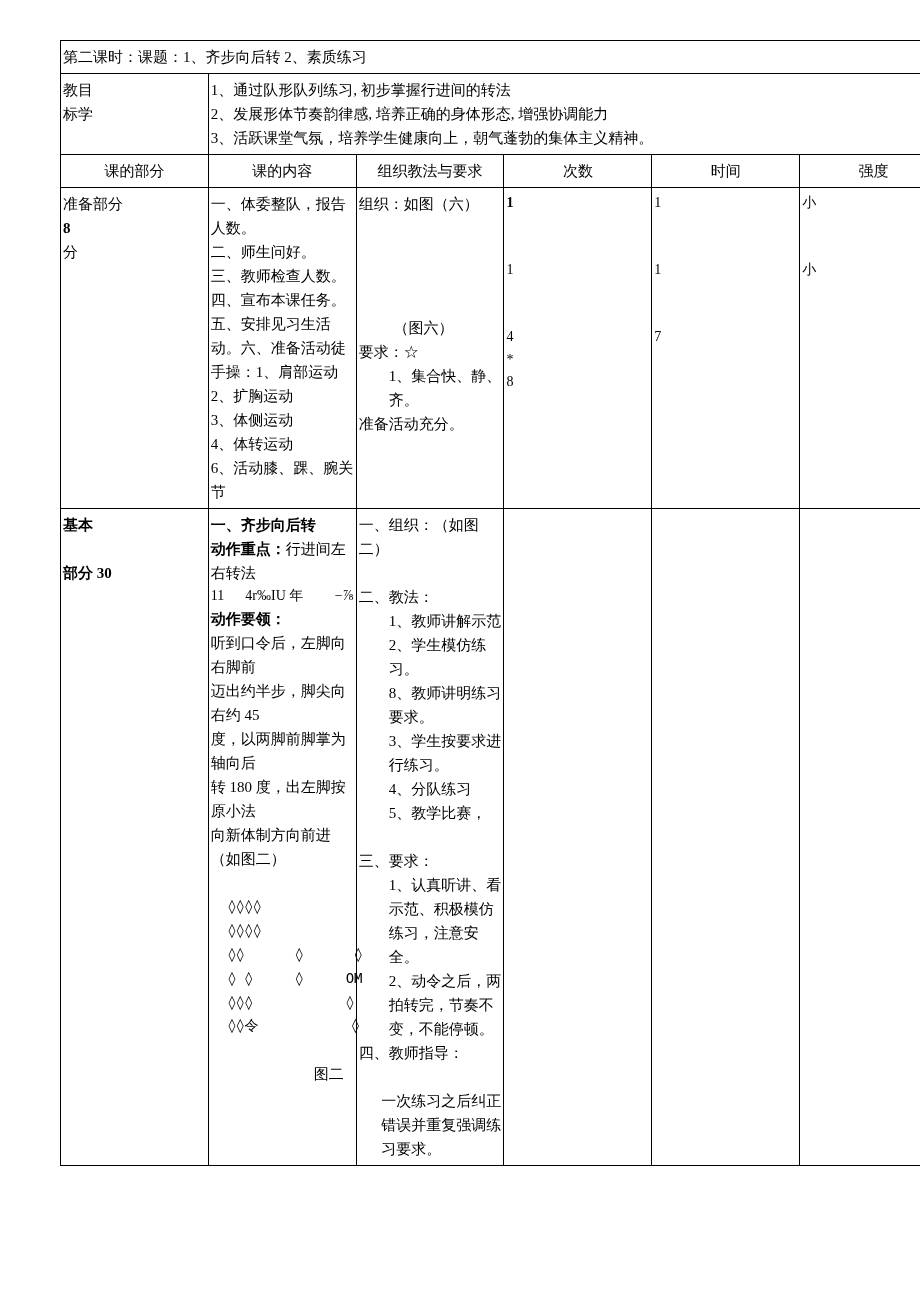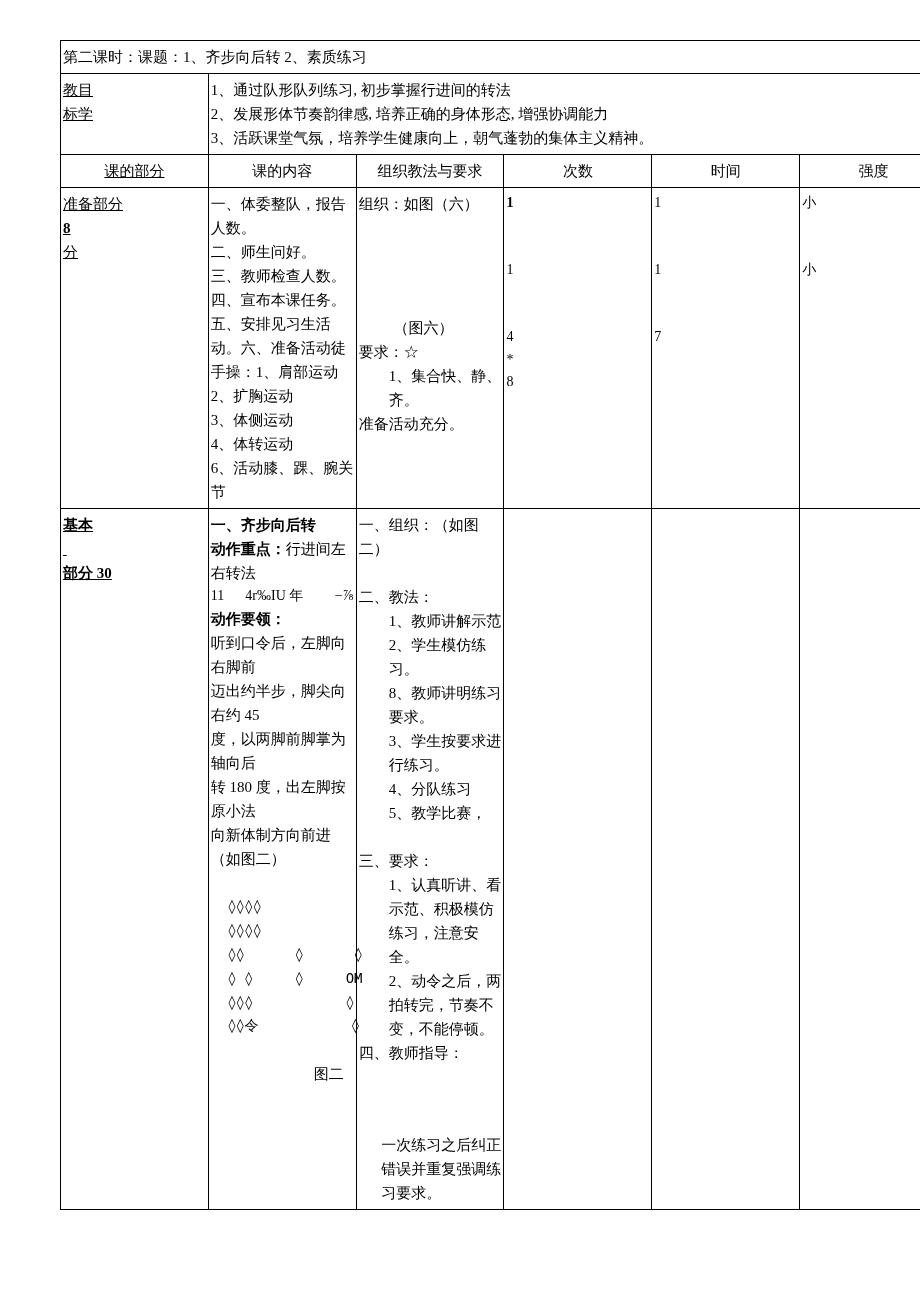--- a/index.html
+++ b/index.html
@@ -18,21 +18,21 @@
   }
   table.main td, table.main th {
     border: 1px solid #000;
     vertical-align: top;
     padding: 4px 2px;
     word-break: break-word;
   }
   .center { }
   .vcenter { vertical-align: middle; }
   .row-header td { text-align: center; vertical-align: middle; }
-  .col-part { width: 50px; text-decoration: underline; }
+  .col-part { width: 50px; }
   .col-content { width: 220px; }
   .col-method { width: 280px; }
   .col-times { width: 30px; }
   .col-time { width: 40px; }
   .col-intensity { width: 30px; border-radius: 14px; }
   .small { font-size: 14px; }
   .diagram { font-family: monospace; white-space: pre; font-size: 14px; line-height: 1.7;}
   .bold { font-weight: bold; }
 </style>
 </head>
@@ -158,21 +158,21 @@
         <div>5、教学比赛，</div>
       </div>
       <div>&nbsp;</div>
       <div>三、要求：</div>
       <div style="padding-left:2em;">
         <div>1、认真听讲、看示范、积极模仿练习，注意安全。</div>
         <div>2、动令之后，两拍转完，节奏不变，不能停顿。</div>
       </div>
       <div>四、教师指导：</div>
       <div>&nbsp;</div>
-      <div style="padding-left:1.5em;margin-top:44px;">一次练习之后纠正错误并重复强调练习要求。</div>
+      <div style="padding-left:1.5em;">一次练习之后纠正错误并重复强调练习要求。</div>
     </td>
     <td class="col-times"></td>
     <td class="col-time"></td>
     <td class="col-intensity"></td>
   </tr>
 
 </tbody>
   </table>
 
 </body></html>

